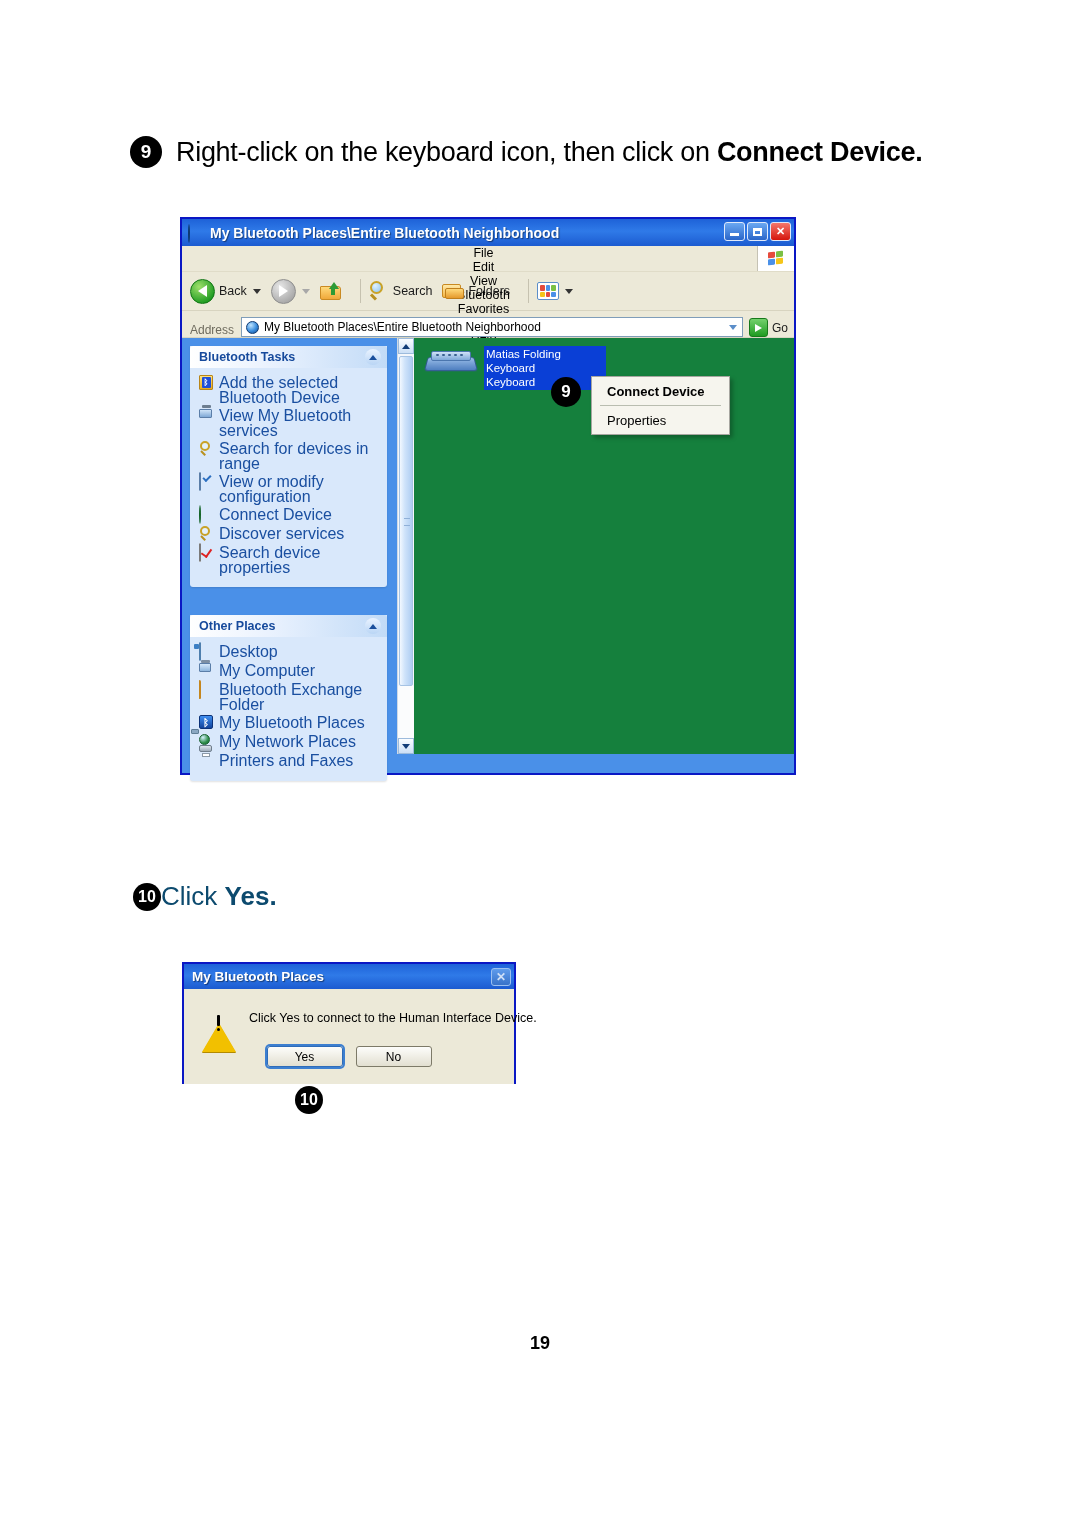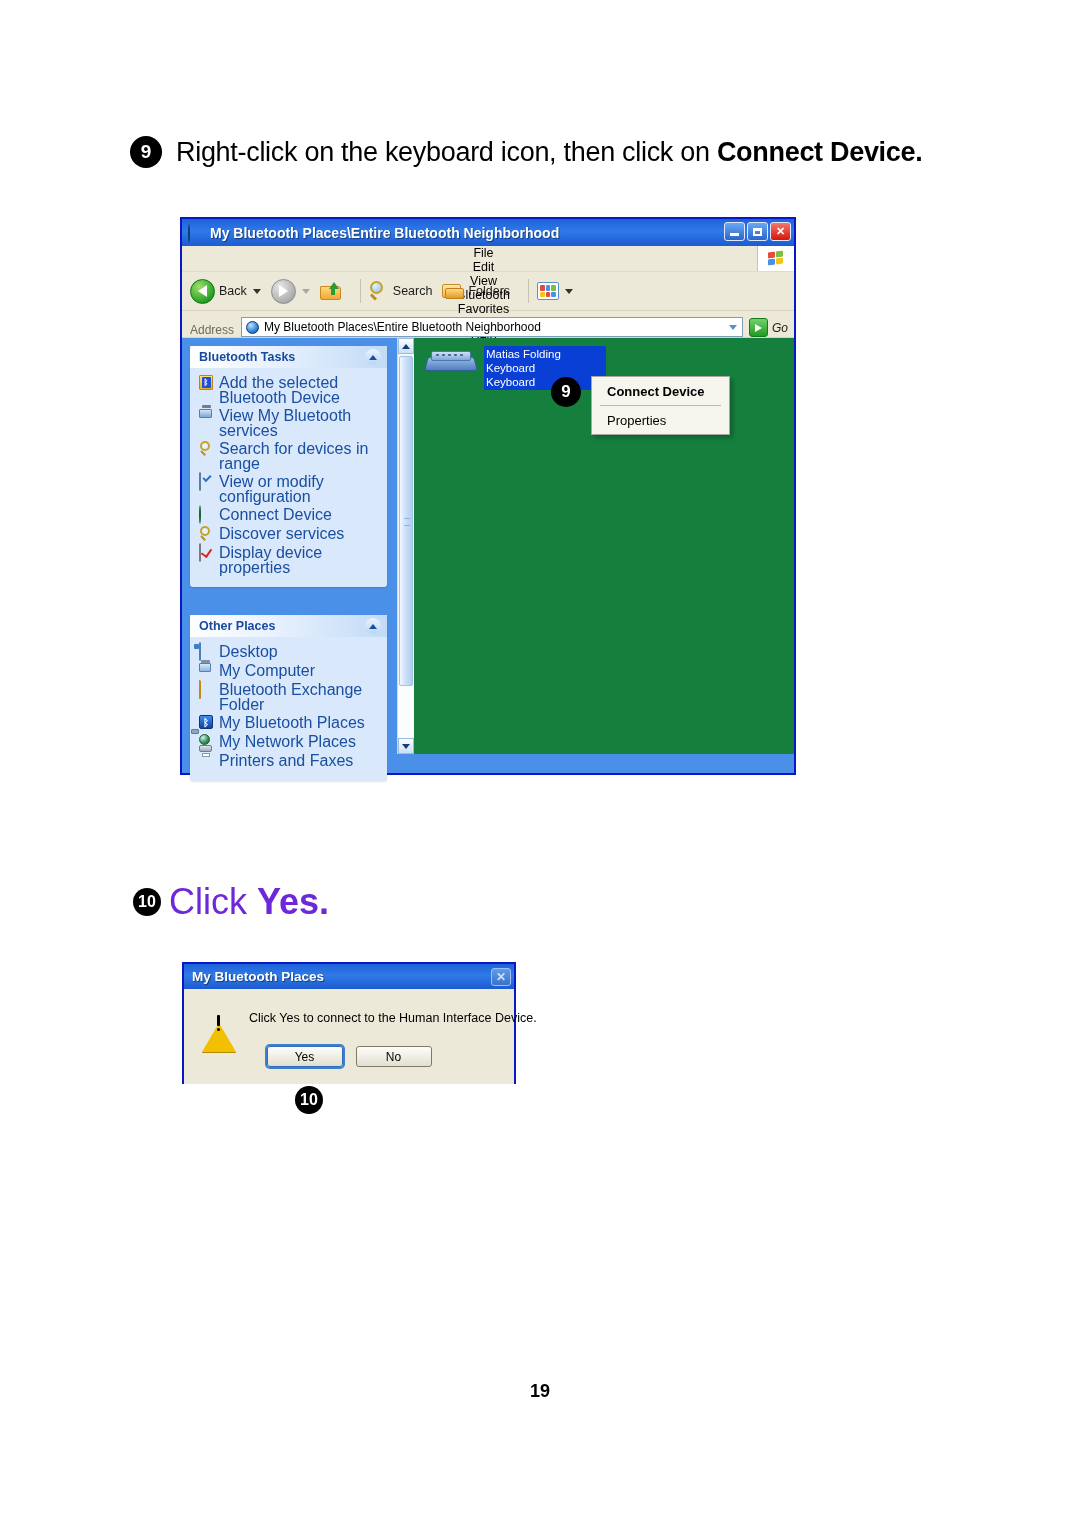--- a/index.html
+++ b/index.html
@@ -24,21 +24,21 @@
   .step9{left:130px;top:136px;}
   .step9 .title{
     margin-left:14px;font-size:27px;color:#000;
     font-family:"Liberation Sans", sans-serif;letter-spacing:-0.3px;
     white-space:nowrap;
   }
   .step9 .title b{font-weight:bold;}
 
   .step10{left:133px;top:881px;}
   .step10 .title{
-    margin-left:8px;font-size:36px;color:#6d28d9;white-space:nowrap;
+    margin-left:0;font-size:26px;color:#0c4a6e;white-space:nowrap;
   }
   .step10 .title b{font-weight:bold;}
 
   
   .window{
     position:absolute;left:180px;top:217px;width:616px;height:558px;
     border:2px solid #0a17c4;box-sizing:border-box;background:#4a90e8;
   }
   .titlebar{
     height:27px;background:linear-gradient(to bottom,#1e62d8 0%,#2f7ae8 45%,#1c5bd0 100%);
@@ -163,21 +163,21 @@
     width:0;height:0;border-left:4px solid transparent;border-right:4px solid transparent;
     border-top:5px solid #5b8ec9;
   }
   .gobtn{display:flex;align-items:center;margin:0 6px 0 6px;}
   .gobtn .gicon{
     width:19px;height:19px;border-radius:3px;
     background:linear-gradient(to bottom,#74d16c,#1f9b22);border:1px solid #17791a;
     display:flex;align-items:center;justify-content:center;box-sizing:border-box;
   }
   .gobtn .gicon .a{width:0;height:0;border-top:4px solid transparent;border-bottom:4px solid transparent;border-left:7px solid #fff;}
-  .gobtn .glbl{font-size:12px;color:#1b1b1b;margin-left:4px;font-style:italic;}
+  .gobtn .glbl{font-size:12px;color:#1b1b1b;margin-left:4px;}
 
   .wbody{display:flex;height:416px;background:#4a90e8;position:relative;}
   .sidebar{width:215px;padding:8px 0 0 8px;box-sizing:border-box;}
   .panel{
     background:#d9e8fb;border-radius:0 0 3px 3px;margin-bottom:28px;width:197px;
     box-shadow:0 1px 2px rgba(0,0,0,.12);
   }
   .panel-head{
     height:22px;background:linear-gradient(to right,#ffffff 0%,#eaf2fe 40%,#c2dbf7 100%);
     display:flex;align-items:center;justify-content:space-between;
@@ -376,21 +376,21 @@
   .dbtn{
     width:76px;height:21px;background:linear-gradient(to bottom,#fdfdfb,#e2dfd0);
     border:1px solid #7d7a68;border-radius:3px;box-sizing:border-box;
     display:flex;align-items:center;justify-content:center;font-size:12px;color:#000;
   }
   .dbtn.default{box-shadow:0 0 0 2px #3c7fd0;border-color:#2f6cb8;}
 
   .badge-10{position:absolute;left:295px;top:1086px;}
 
   .pagenum{
-    position:absolute;left:0;right:0;top:1381px;text-align:center;
+    position:absolute;left:0;right:0;top:1333px;text-align:center;
     font-size:18px;font-weight:bold;color:#000;
   }
 </style>
 </head>
 <body>
 
 <div class="page">
 
   <div class="step-head step9">
     <span class="badge badge-lg">9</span>
@@ -533,21 +533,21 @@
             <div class="plink">
               <span class="pi"><span class="ic-globe2"></span></span>
               <span class="pl">Connect Device</span>
             </div>
             <div class="plink">
               <span class="pi"><span class="ic-mag"><i class="l"></i><i class="h"></i></span></span>
               <span class="pl">Discover services</span>
             </div>
             <div class="plink">
               <span class="pi"><span class="ic-check"></span></span>
-              <span class="pl">Display device properties</span>
+              <span class="pl">Search device properties</span>
             </div>
           </div>
         </div>
 
         <div class="panel">
           <div class="panel-head">
             <span class="ptitle">Other Places</span>
             <span class="chev">
                 <i class="cv"></i>
               </span>

